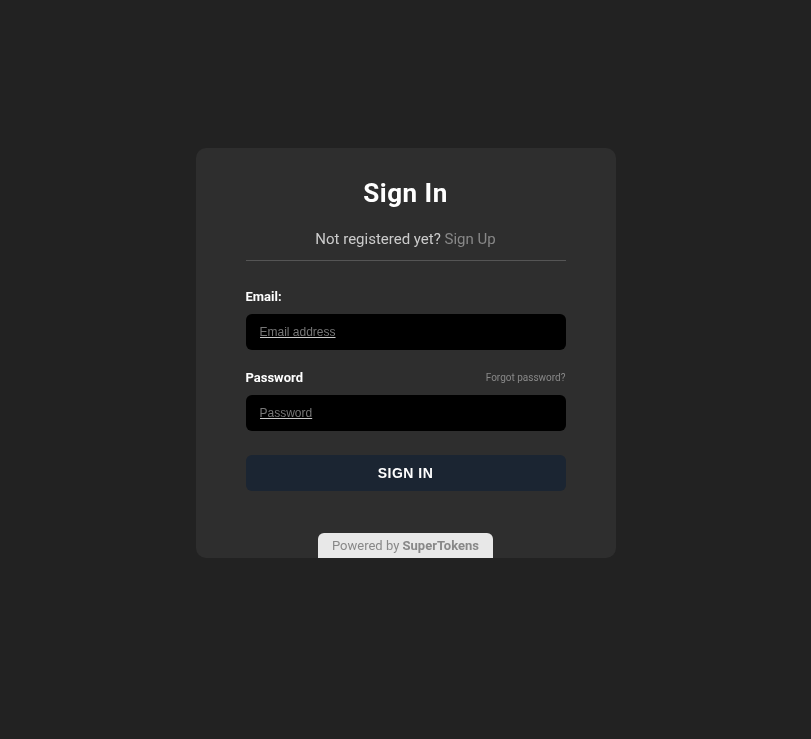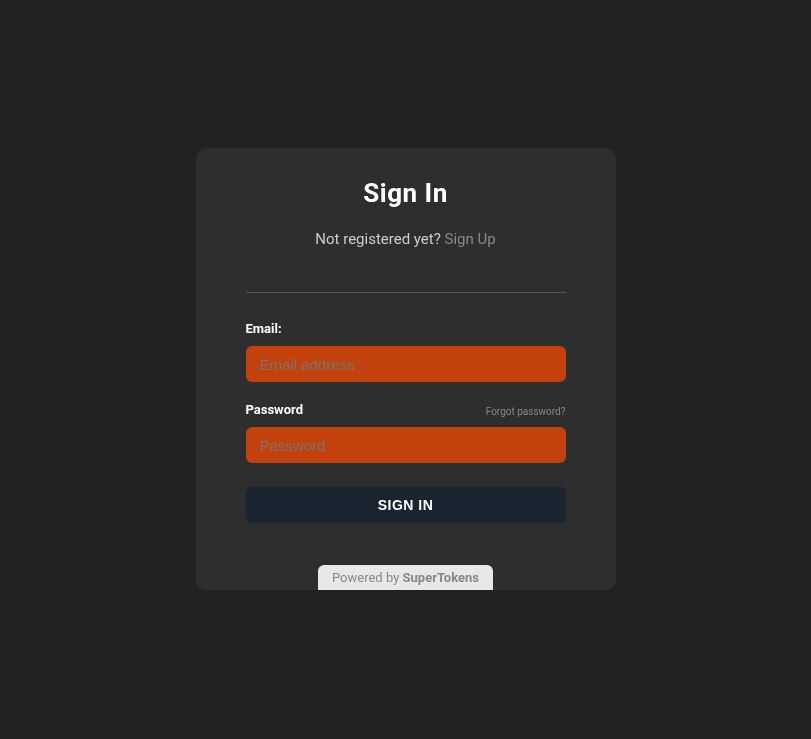--- a/index.html
+++ b/index.html
@@ -28,61 +28,62 @@
     .title {
       color: #ffffff;
       font-size: 26px;
       font-weight: 700;
       letter-spacing: 0.5px;
       margin-bottom: 22px;
     }
     .subtitle {
       color: #cccccc;
       font-size: 15px;
-      margin-bottom: 44px;
+      margin-bottom: 12px;
     }
     .signup-link {
       color: #888888;
       cursor: pointer;
     }
     .divider {
       border: none;
       border-top: 1px solid #555555;
       margin-bottom: 28px;
     }
     .form-group {
       text-align: left;
       margin-bottom: 20px;
     }
     .label-row {
       display: flex;
       justify-content: space-between;
-      align-items: flex-end;
+      align-items: center;
       margin-bottom: 10px;
     }
     .label {
       color: #ffffff;
       font-size: 13px;
       font-weight: 700;
     }
     .forgot-link {
       color: #888888;
       font-size: 10px;
       cursor: pointer;
     }
     .input {
       width: 100%;
       height: 36px;
-      background-color: #c2410c;
+      background-color: #000000;
       border: none;
       border-radius: 6px;
       padding: 0 14px;
       color: #cccccc;
-      font-size: 15px;
+      font-size: 12px;
       outline: none;
+      text-decoration: underline;
     }
     .input::placeholder {
       color: #777777;
     }
     .signin-button {
       width: 100%;
       height: 36px;
       background-color: #1b2532;
       border: none;
       border-radius: 6px;

